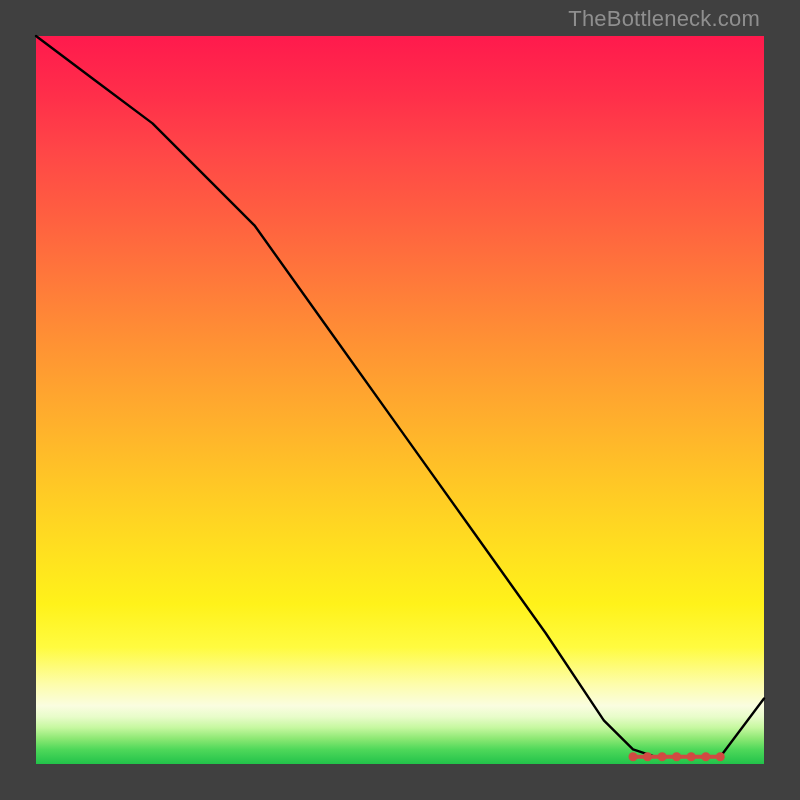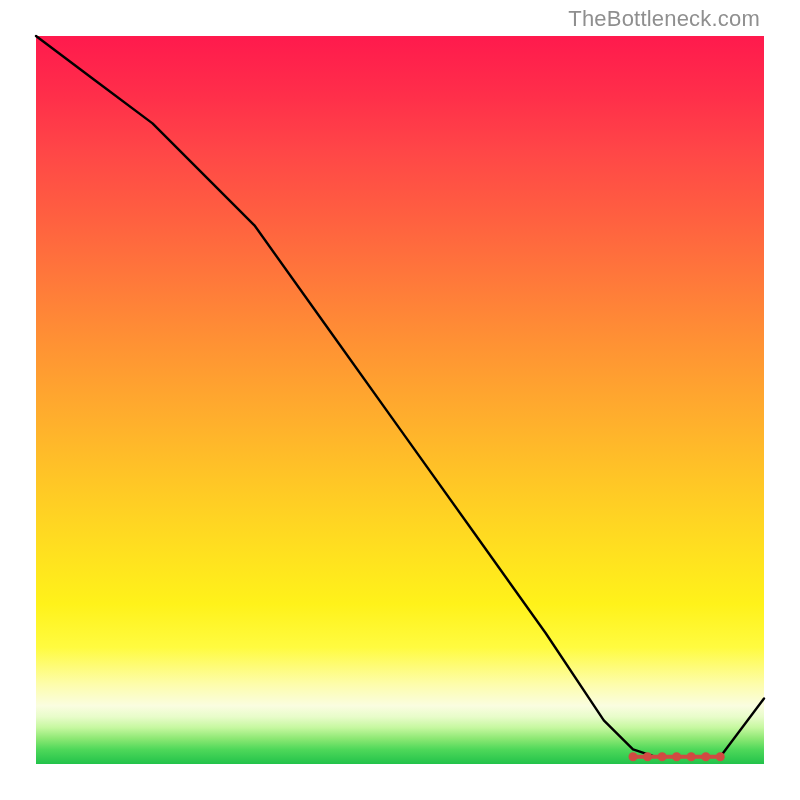--- a/index.html
+++ b/index.html
@@ -8,21 +8,21 @@
     width: 800px;
     height: 800px;
     background: #000;
     overflow: hidden;
     font-family: Arial, Helvetica, sans-serif;
   }
   .stage {
     position: relative;
     width: 800px;
     height: 800px;
-    background: #ffffff;
+    background: #404040;
   }
   .plot {
     position: absolute;
     left: 36px;
     top: 36px;
     width: 728px;
     height: 728px;
     
     background: linear-gradient(
       to bottom,

